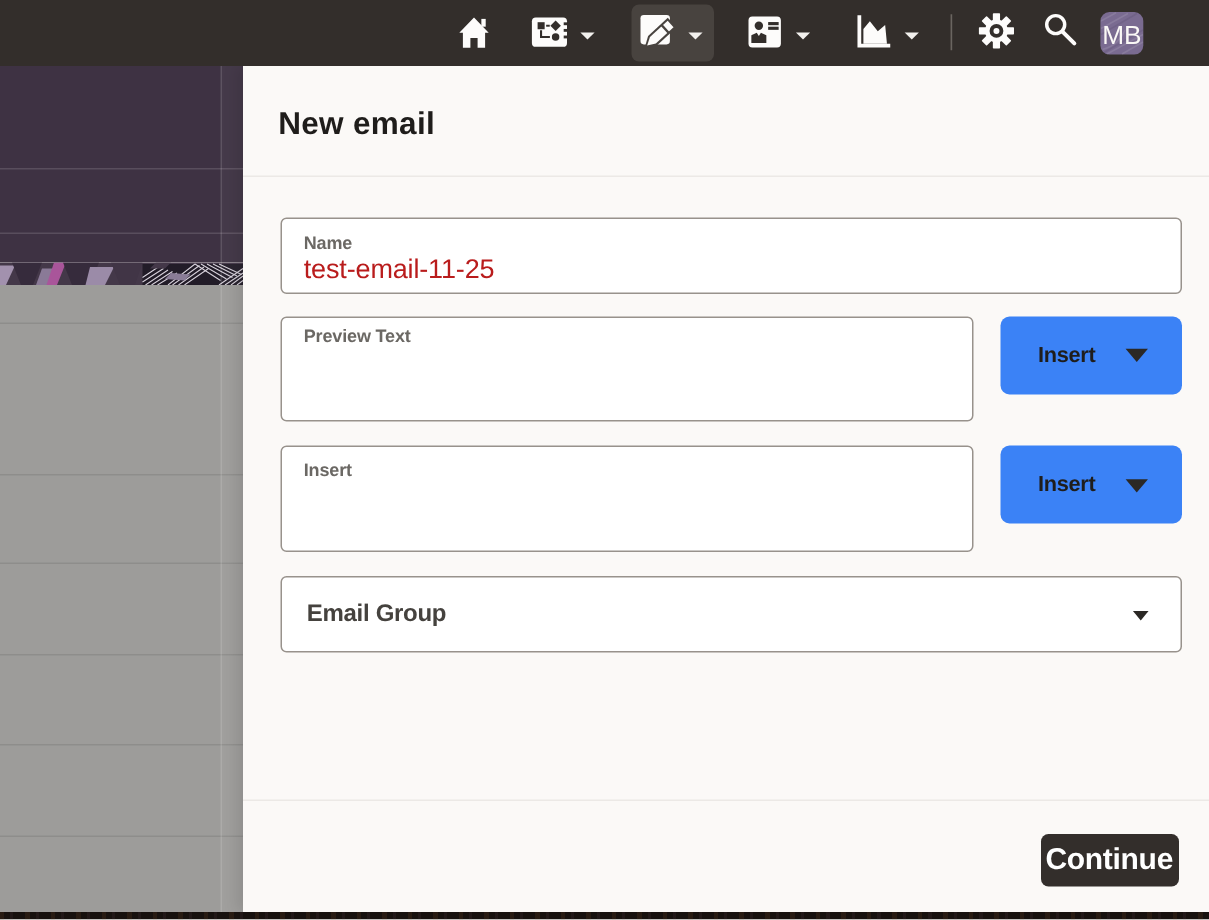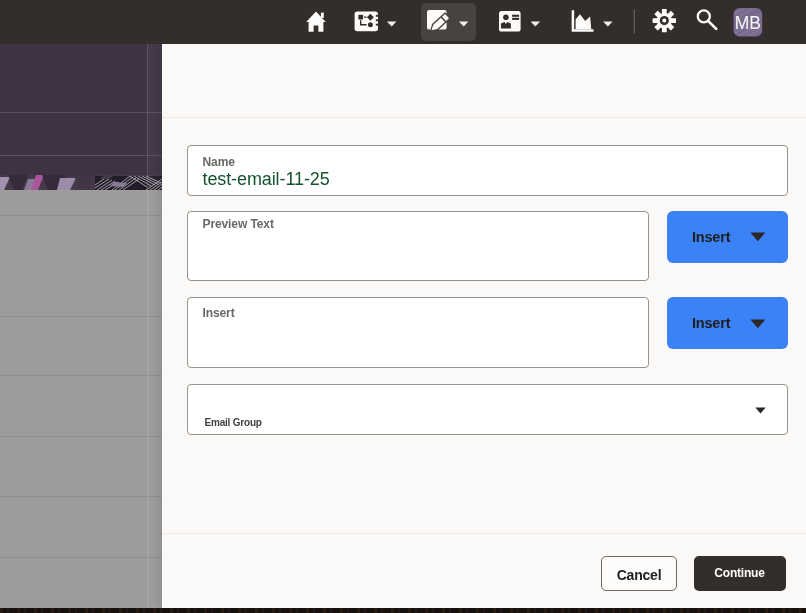--- a/index.html
+++ b/index.html
@@ -26,31 +26,31 @@
   }
 
   
   #dialog { left:162px; top:44px; width:644px; height:564px; background:#FBF9F7; z-index:10;
     box-shadow:-5px 0 9px rgba(0,0,0,0.10); }
   #title { left:23.5px; top:26.5px; font-size:21px; font-weight:bold; color:#1F1D1B; letter-spacing:0.2px; }
   .hline { left:0; width:644px; height:1px; background:#ECE9E6; }
 
   .field { position:absolute; background:#fff; border:1px solid #98928C; border-radius:4px; }
   .flabel { position:absolute; font-size:12px; font-weight:bold; color:#6B6864; letter-spacing:-0.1px; }
-  #nameval { position:absolute; font-size:18px; letter-spacing:-0.1px; color:#14532d; }
+  #nameval { position:absolute; font-size:18px; letter-spacing:-0.1px; color:#b91c1c; }
 
   .insbtn { position:absolute; background:#3b82f6; border-radius:6px; }
   .instxt { position:absolute; left:25.5px; font-size:14.5px; font-weight:bold; color:#1F1D1B; letter-spacing:-0.2px; }
 
-  #eglabel { position:absolute; left:17px; top:16px; font-size:10px; font-weight:bold; color:#45423E; letter-spacing:-0.2px;margin-top:16px; }
+  #eglabel { position:absolute; left:17px; top:16px; font-size:16px; font-weight:bold; color:#45423E; letter-spacing:-0.2px; }
 
   #cancel { left:439px; top:511.5px; width:76px; height:35px; background:#FDFCFB; border:1px solid #6B6763; border-radius:5px;
     text-align:center; line-height:36px; font-size:14px; font-weight:bold; color:#1F1D1B; letter-spacing:-0.2px; }
   #continue { left:531.5px; top:511.5px; width:92px; height:35px; background:#332E2B; border-radius:5px;
-    text-align:center; line-height:35px; font-size:12px; font-weight:bold; color:#FFFFFF; letter-spacing:-0.2px; }
+    text-align:center; line-height:35px; font-size:20px; font-weight:bold; color:#FFFFFF; letter-spacing:-0.2px; }
 </style>
 </head>
 <body>
 <div id="stage">
 
   <div class="abs" id="purple"></div>
   <div class="abs pline" style="top:112px;"></div>
   <div class="abs pline" style="top:155px;"></div>
   <svg class="abs" id="art" width="162" height="15" viewBox="0 0 162 15">
     <rect width="162" height="15" fill="#443849"></rect>
@@ -74,20 +74,21 @@
   <div class="abs" id="grayarea"></div>
   <div class="abs" id="graylight"></div>
   <div class="abs gline" style="top:215px;"></div>
   <div class="abs gline" style="top:316px;"></div>
   <div class="abs gline" style="top:375px;"></div>
   <div class="abs gline" style="top:436px;"></div>
   <div class="abs gline" style="top:496px;"></div>
   <div class="abs gline" style="top:557px;"></div>
 
   <div class="abs" id="dialog">
+    <div class="abs" id="title">New email</div>
     <div class="abs hline" style="top:72.5px;"></div>
 
     <div class="field" style="left:24.5px; top:101px; width:601px; height:51px;"></div>
     <div class="flabel" style="left:40.5px; top:110.5px;">Name</div>
     <div id="nameval" style="left:40.5px; top:125px;">test-email-11-25</div>
 
     <div class="field" style="left:24.5px; top:167px; width:462px; height:70px;"></div>
     <div class="flabel" style="left:40.5px; top:173px;">Preview Text</div>
     <div class="insbtn" style="left:504.5px; top:166.5px; width:121px; height:52px;">
       <div class="instxt" style="top:18px;">Insert</div>
@@ -106,21 +107,20 @@
     </div>
 
     <div class="field" style="left:24.5px; top:339.5px; width:601.5px; height:51.5px;">
       <div id="eglabel">Email Group</div>
       <svg class="abs" style="left:567px; top:22px;" width="11" height="7" viewBox="0 0 11 7">
           <polygon points="0.3,0.4 10.7,0.4 5.5,6.6" fill="#2B2825"></polygon>
         </svg>
     </div>
 
     <div class="abs hline" style="top:489px;"></div>
-    <div class="abs" id="cancel">Cancel</div>
     <div class="abs" id="continue">Continue</div>
   </div>
 
   <div class="abs" id="nav"></div>
   <div class="abs" id="navhl"></div>
   <svg class="abs" style="left:0; top:0; z-index:35;" width="806" height="44" viewBox="0 0 806 44">
 
     <path d="M316 11.6 L306.2 21.9 L308.6 21.9 L308.6 31.8 L313.6 31.8 L313.6 25.4 L318.4 25.4 L318.4 31.8 L323.4 31.8 L323.4 21.9 L325.8 21.9 Z" fill="#FDFCFB"></path>
     <rect x="320.9" y="12.6" width="2.9" height="5.2" fill="#FDFCFB"></rect>
 

